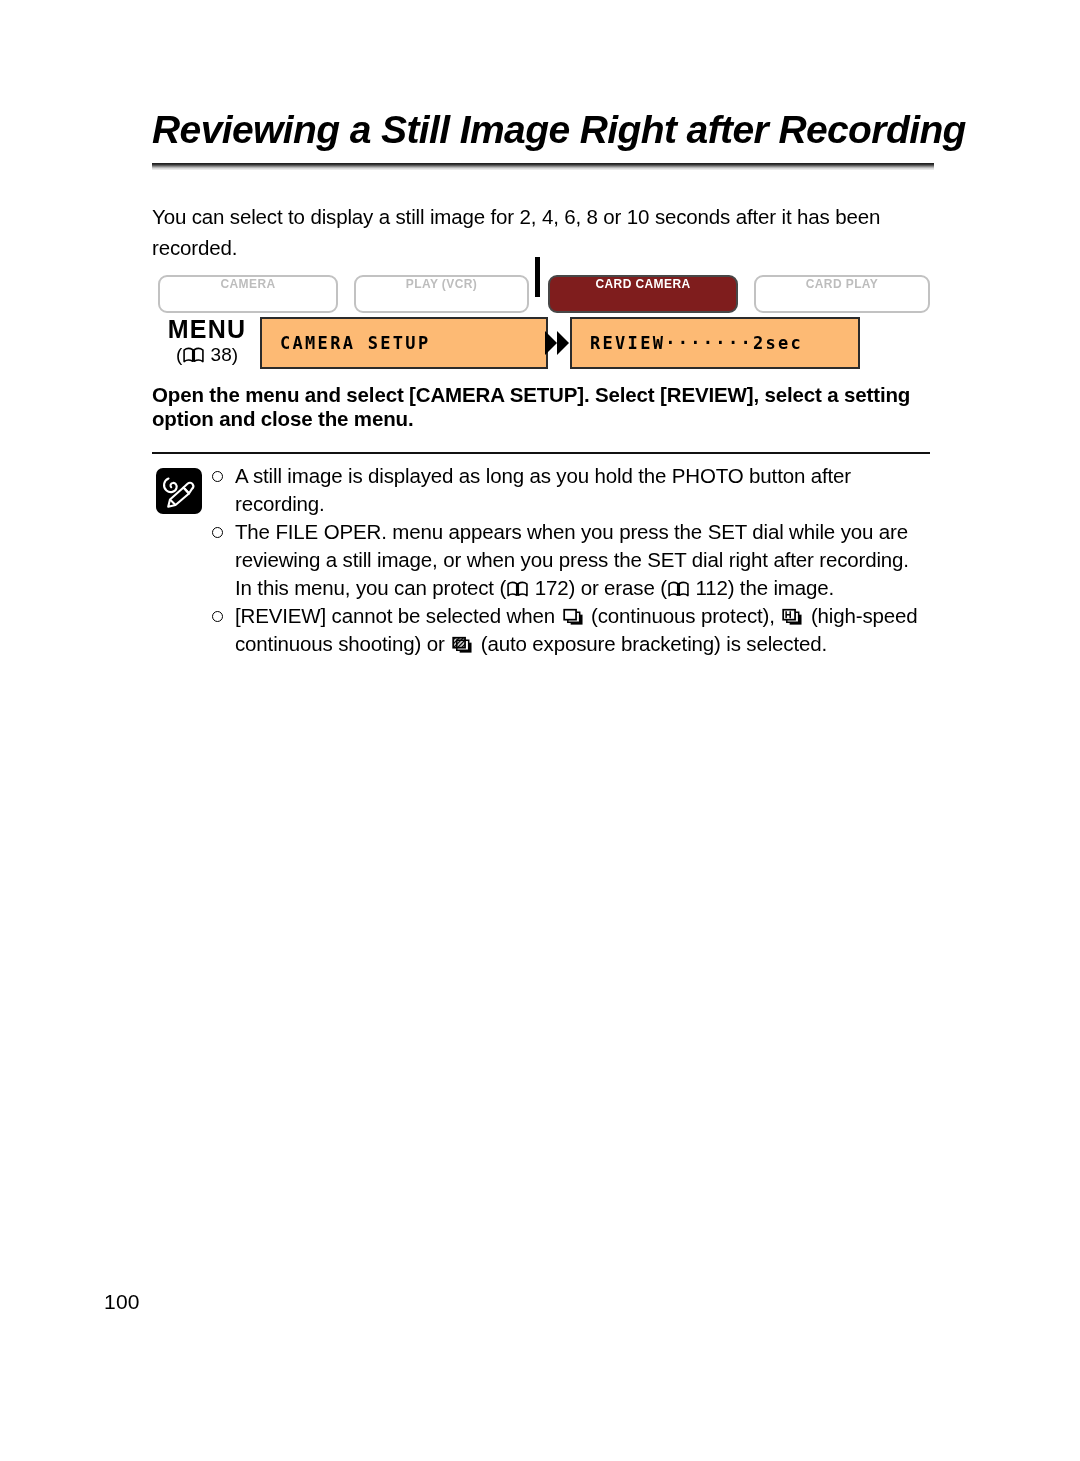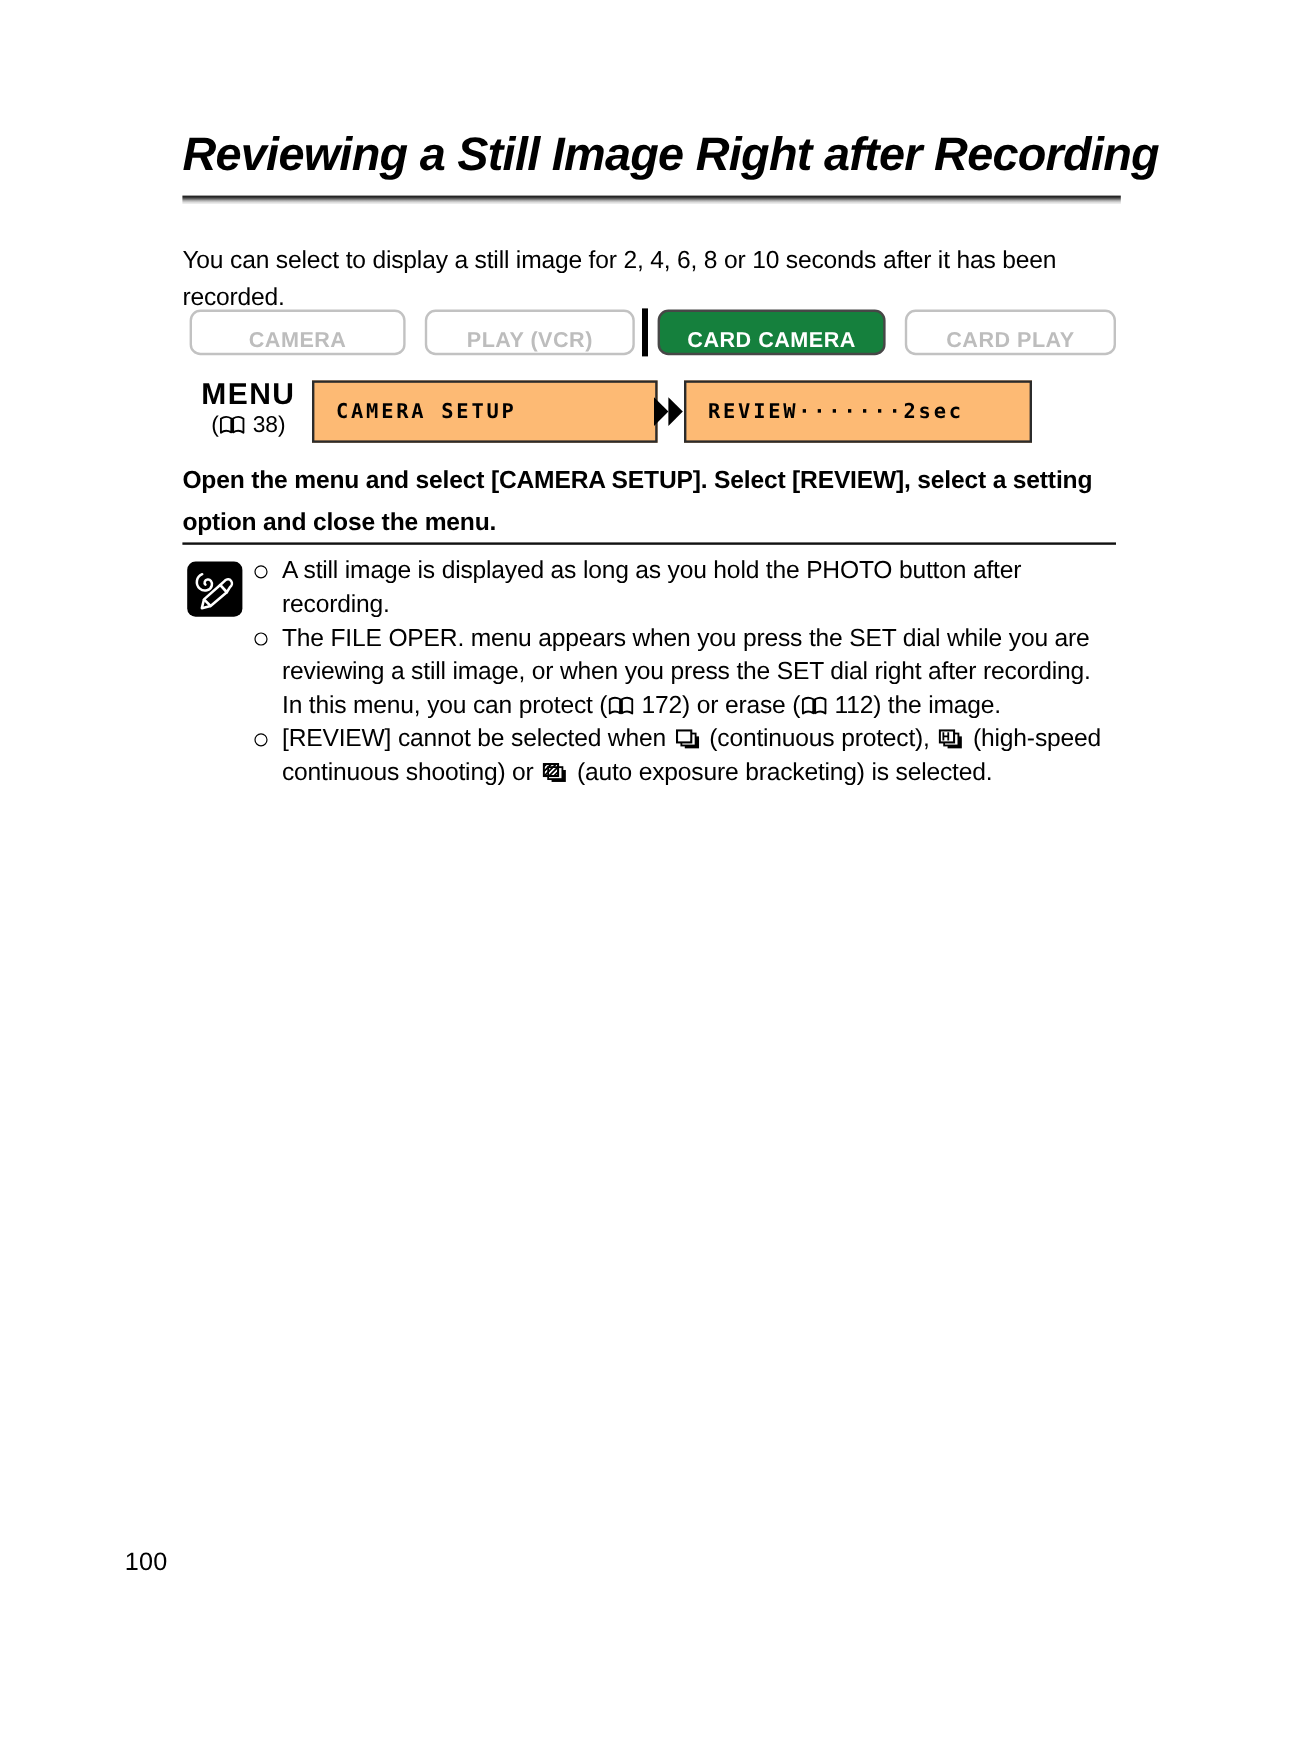--- a/index.html
+++ b/index.html
@@ -64,39 +64,39 @@
   
   .mode-row {
     position: absolute;
     left: 158px;
     top: 258px;
     width: 770px;
     height: 38px;
   }
   .mode-btn {
     position: absolute;
-    top: 0;
+    top: 17px;
     height: 38px;
     border-radius: 9px;
     box-sizing: border-box;
     display: flex;
-    align-items: flex-end;
+    align-items: flex-start;
     justify-content: center;
-    font-size: 18px;
+    font-size: 12px;
     font-weight: bold;
     letter-spacing: 0.4px;
   }
   .mode-btn.inactive {
     border: 2px solid #c2c2c2;
     color: #bdbdbd;
     background: #ffffff;
   }
   .mode-btn.active {
     border: 2px solid #474747;
-    background: #15803d;
+    background: #7f1d1d;
     color: #ffffff;
   }
   .mode-sep {
     position: absolute;
     top: -1px;
     left: 377px;
     width: 5px;
     height: 40px;
     background: #000000;
   }
@@ -160,21 +160,21 @@
   }
 
   
   .instruction {
     position: absolute;
     left: 152px;
     top: 383px;
     width: 778px;
     font-size: 20.5px;
     font-weight: bold;
-    line-height: 35px;
+    line-height: 24px;
     letter-spacing: -0.15px;
   }
   .instruction-rule {
     position: absolute;
     left: 152px;
     top: 452px;
     width: 778px;
     height: 2px;
     background: #111111;
   }

